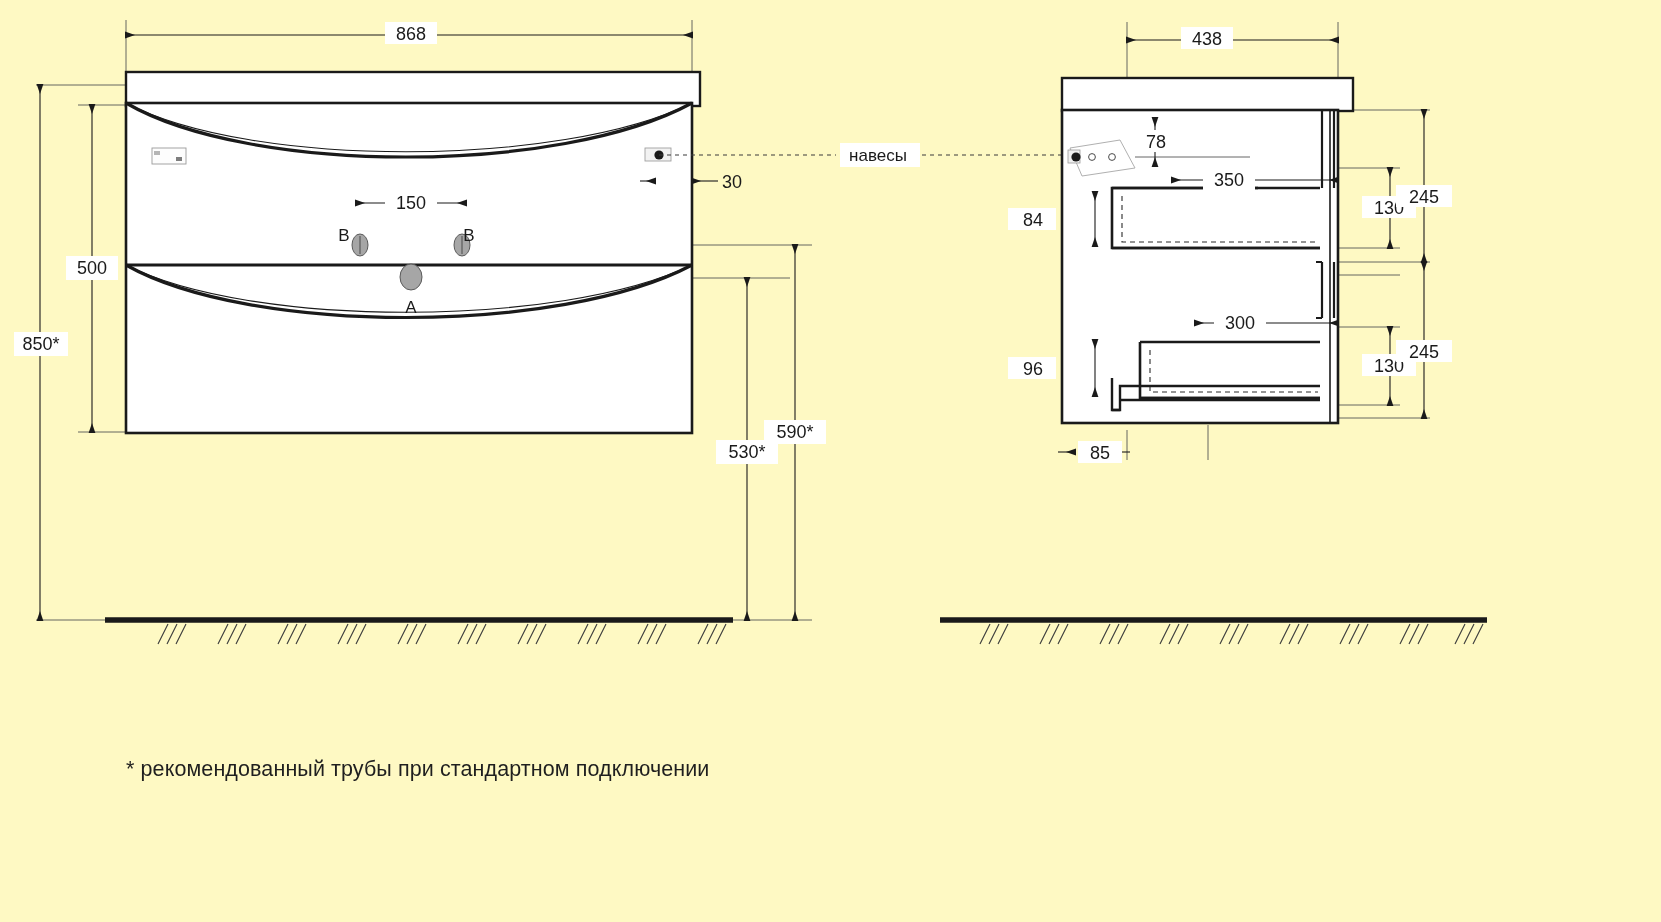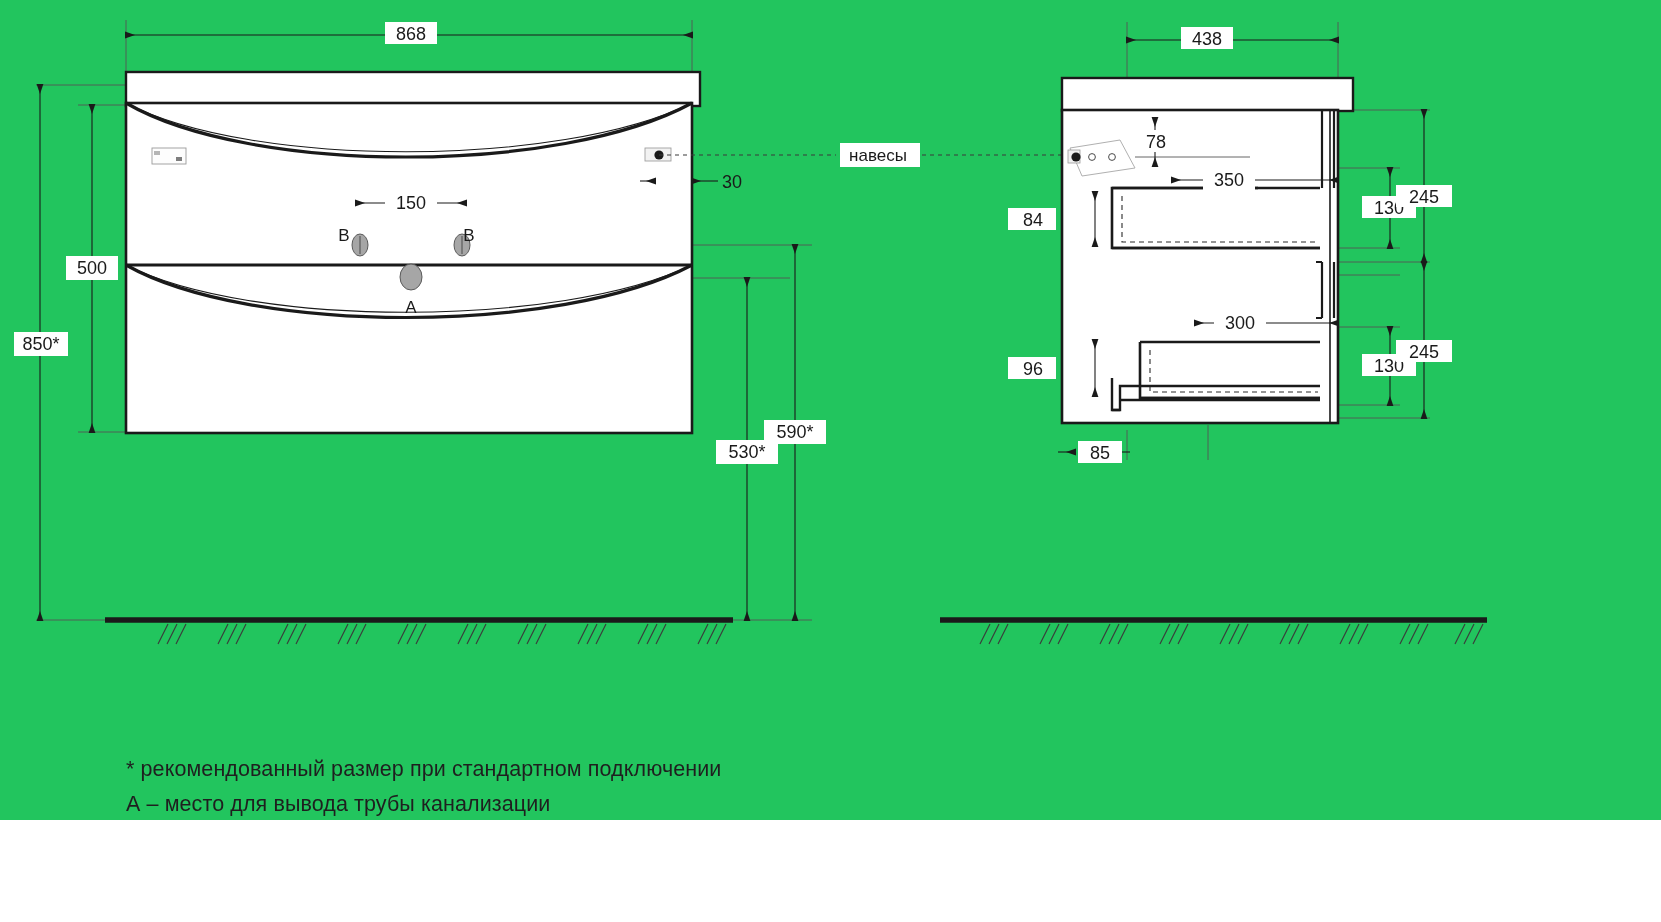--- a/index.html
+++ b/index.html
@@ -3,22 +3,22 @@
 <meta charset="utf-8">
 <style>
   html,body{margin:0;padding:0;background:#ffffff;}
   body{
     font-family:"Liberation Sans", sans-serif;
     color:#1a1a1a;
   }
   #page{
     position:relative;
     width:1661px;
-    height:820px;
-    background:#22c55e;
+    height:922px;
+    background:#fef9c3;
     overflow:hidden;
   }
   #drawing{
     position:absolute;
     left:0; top:0;
     width:1661px;
     height:922px;
   }
   .legend{
     position:absolute;
@@ -405,17 +405,16 @@
         <g transform="translate(1465,0)">
             <line x1="0" y1="624" x2="-10" y2="644"></line>
             <line x1="9" y1="624" x2="-1" y2="644"></line>
             <line x1="18" y1="624" x2="8" y2="644"></line>
           </g>
       </g>
     </g>
   </svg>
 
   <div class="legend">
-    <div class="legend-line">* рекомендованный размер при стандартном подключении</div>
-    <div class="legend-line">А – место для вывода трубы канализации</div>
+    <div class="legend-line">* рекомендованный трубы при стандартном подключении</div>
   </div>
 
 </div>
 
 </body></html>

